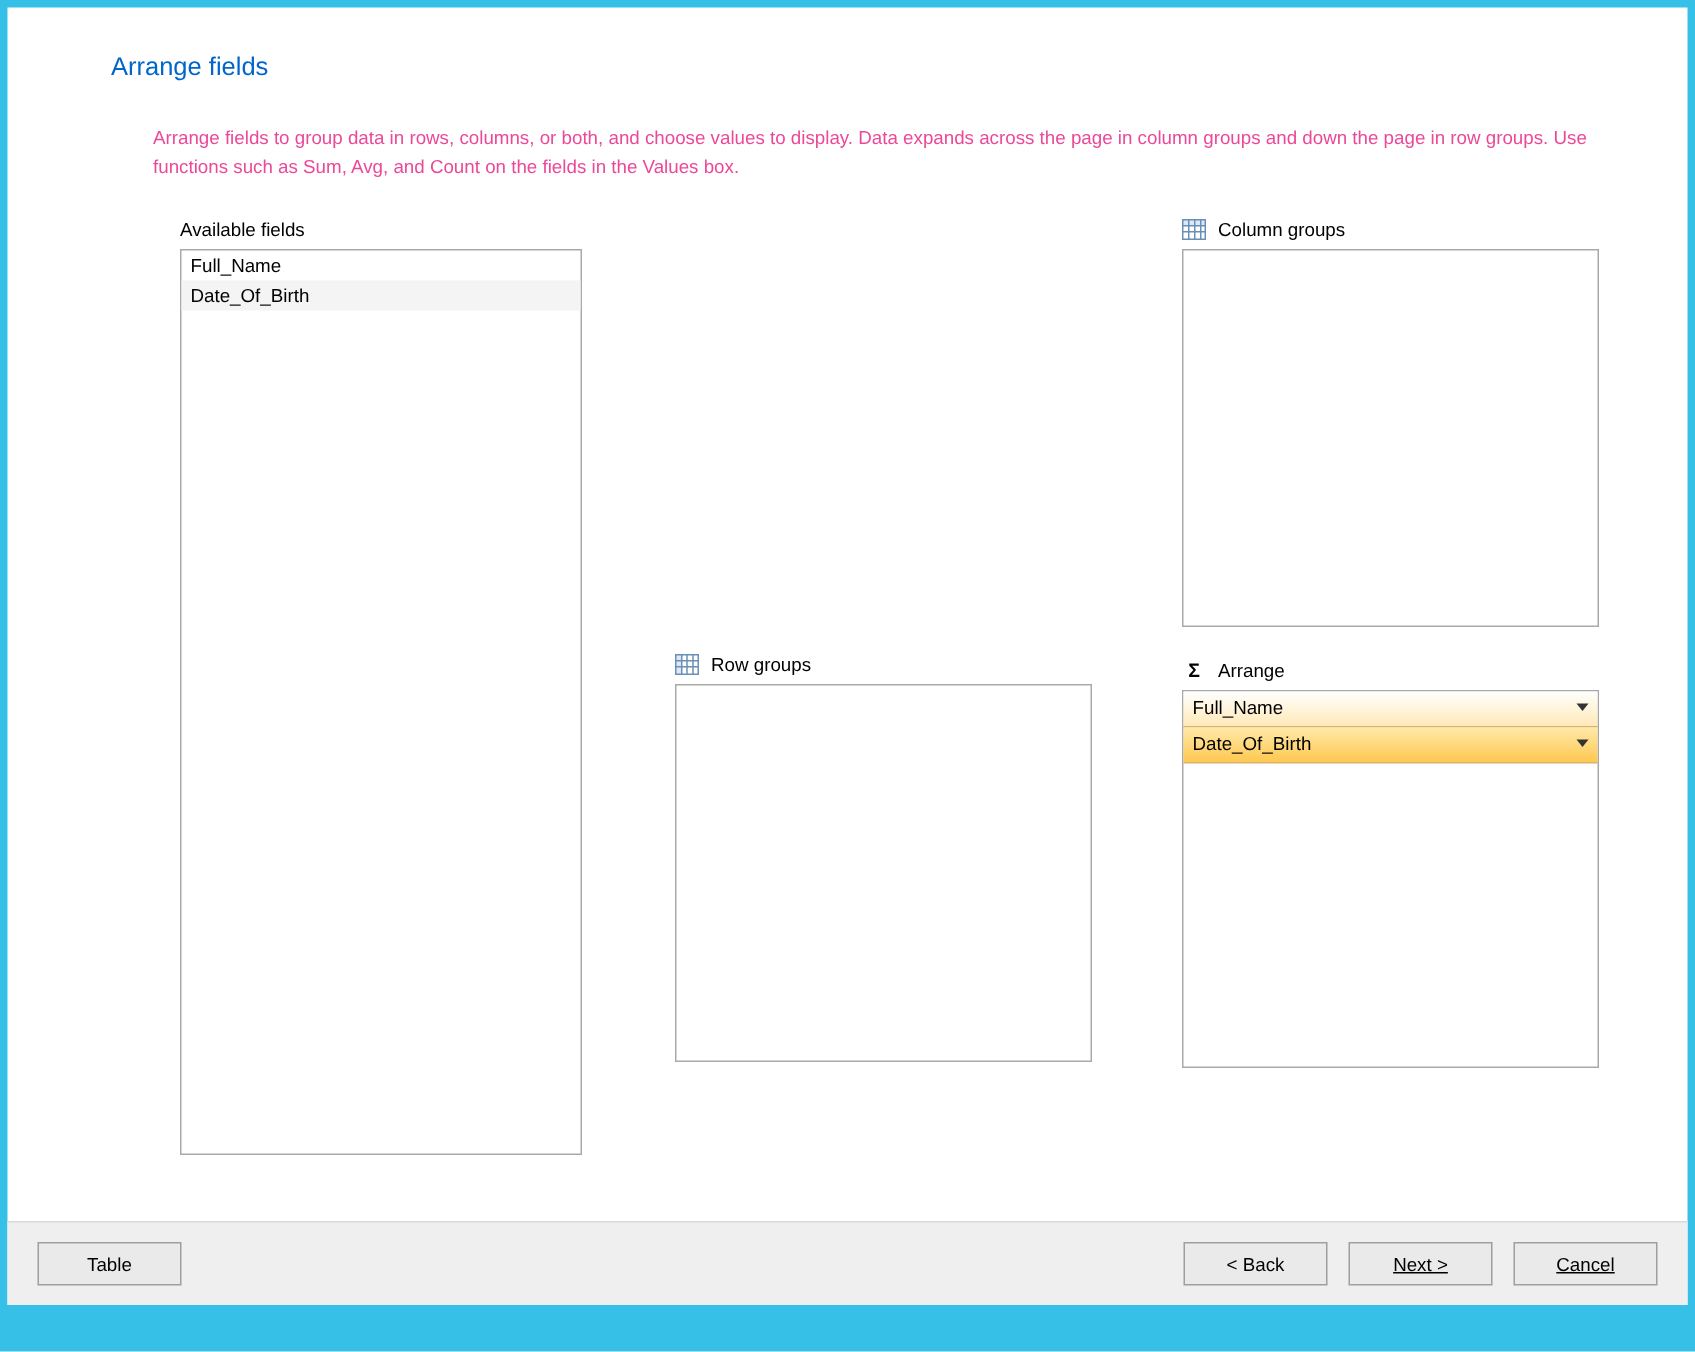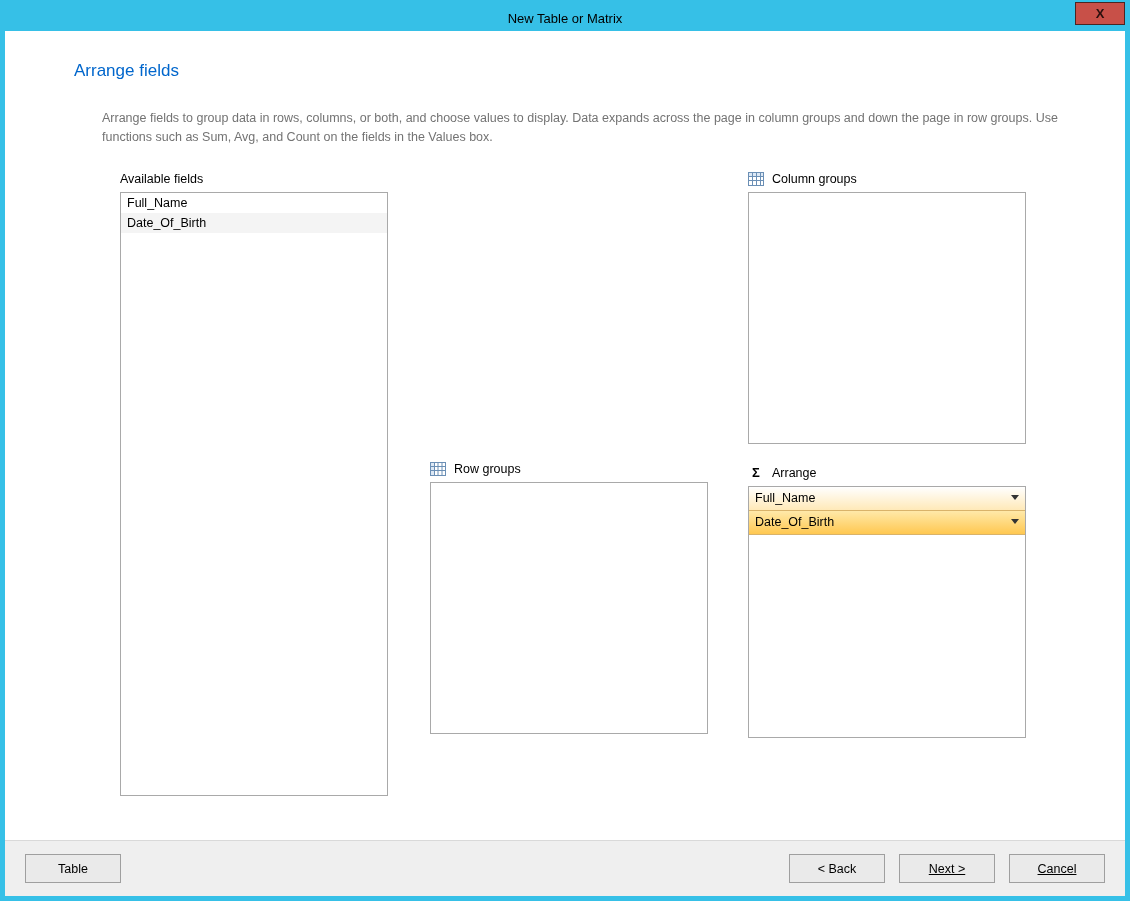--- a/index.html
+++ b/index.html
@@ -61,26 +61,26 @@
     color:#0066cc;
     font-size:17px;
     font-weight:400;
     margin-bottom:28px;
     margin-left:6px;
   }
   .description {
     font-size:12.5px;
     line-height:1.55;
     margin:0 34px 22px 34px;
-    color:#737373;
+    color:#ec4899;
   }
   .main-grid {
     display:grid;
     grid-template-columns: 270px 278px 278px;
-    column-gap: 40px;
+    column-gap: 60px;
     margin-left:52px;
   }
   .col-label {
     font-size:12.5px;
     margin-bottom:4px;
     display:flex;
     align-items:center;
     gap:8px;
     height:18px;
   }
@@ -150,26 +150,20 @@
     color:#000;
   }
   .footer .spacer { flex:1; }
   .footer .btn + .btn { margin-left:14px;text-decoration:underline; }
 </style>
 </head>
 <body>
 
 <div class="window">
 
-  <div class="titlebar">
-    <span class="titlebar-title">New Table or Matrix</span>
-    <div class="close-btn">
-      <span>X</span>
-    </div>
-  </div>
 
   <div class="client">
 
     <div class="content">
 
       <div class="heading">Arrange fields</div>
 
       <div class="description">Arrange fields to group data in rows, columns, or both, and choose values to display. Data expands across the page in column groups and down the page in row groups.  Use functions such as Sum, Avg, and Count on the fields in the Values box.</div>
 
       <div class="main-grid">

